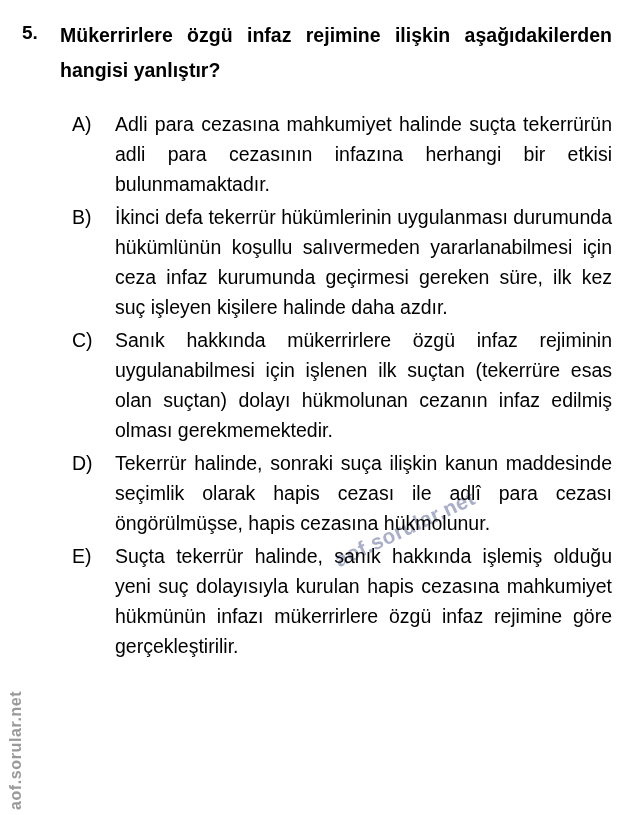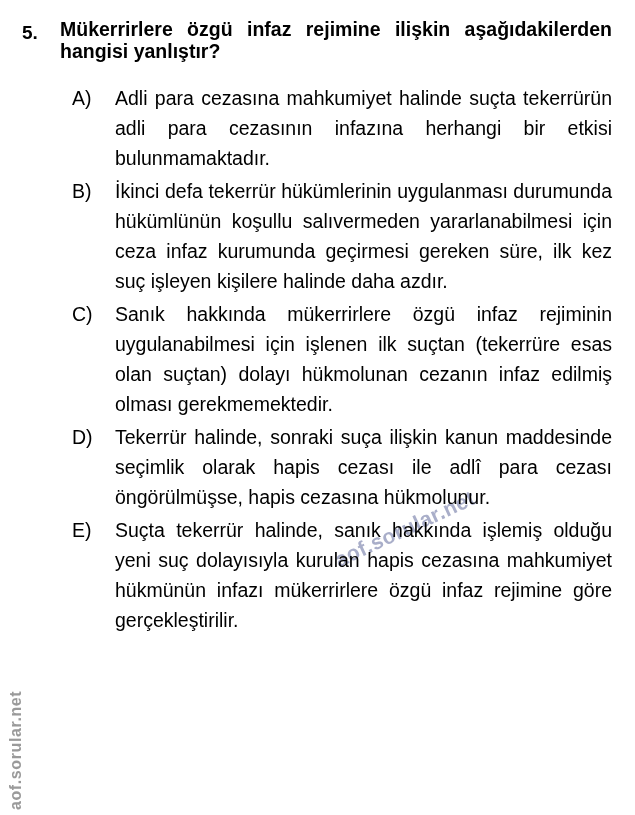--- a/index.html
+++ b/index.html
@@ -62,21 +62,21 @@
   .q-num {
     flex: 0 0 38px;
     font-weight: bold;
     font-size: 19px;
     line-height: 30px;
   }
   .q-title {
     flex: 1;
     font-weight: bold;
     font-size: 19.5px;
-    line-height: 22px;
+    line-height: 35px;
     text-align: justify;
   }
   .options {
     margin-top: 21px;
     margin-left: 50px;
   }
   .option {
     display: flex;
     margin-bottom: 3px;
   }

